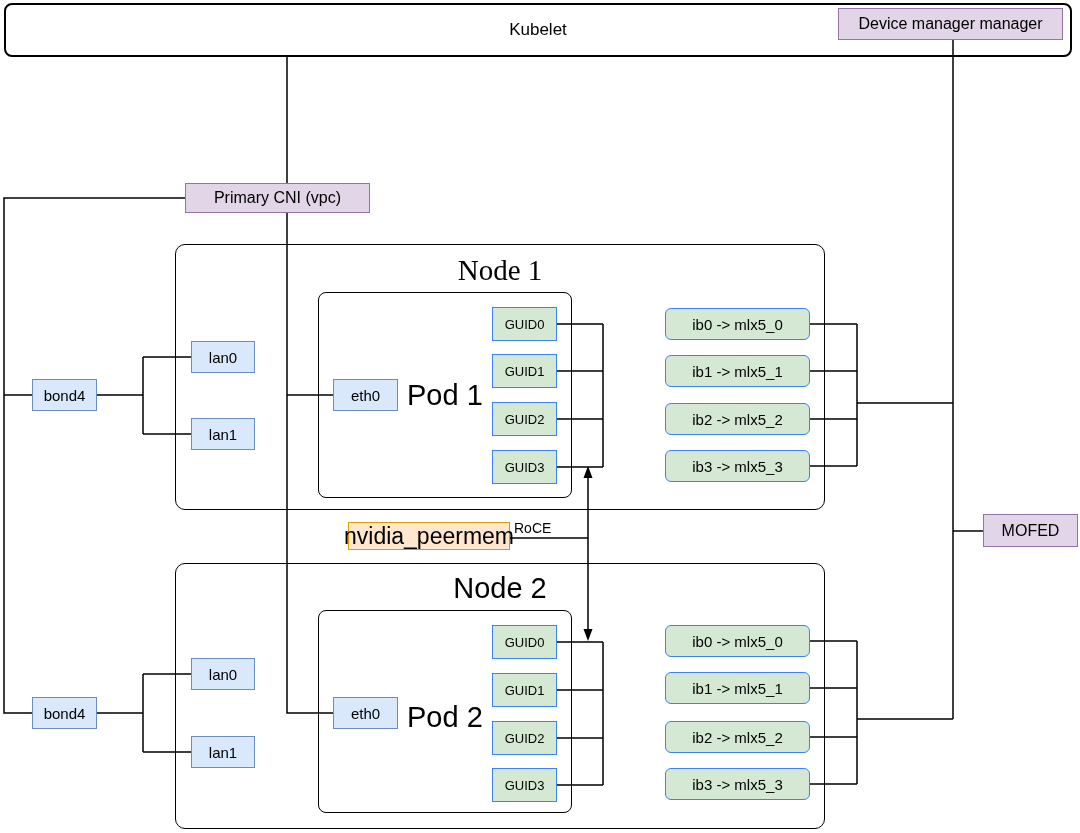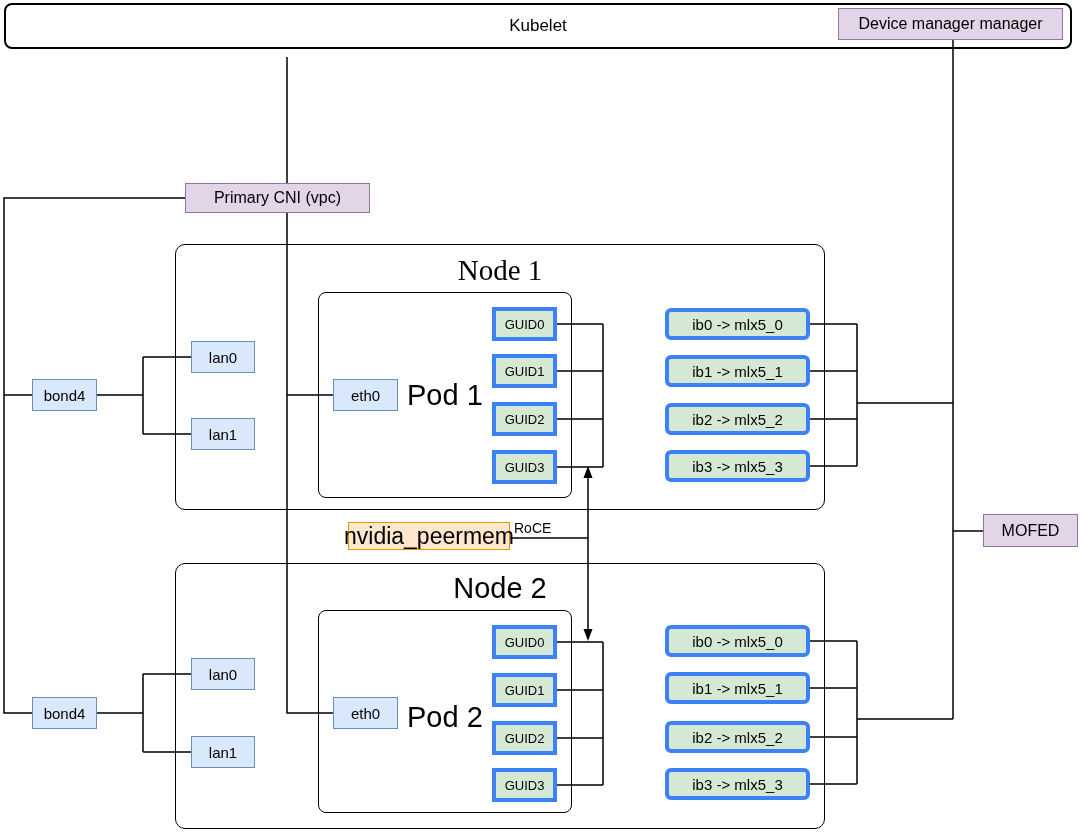--- a/index.html
+++ b/index.html
@@ -18,36 +18,36 @@
   }
   
   svg.wires { position:absolute; left:0; top:0; z-index:1; }
   
   .box {
     position:absolute; display:flex; align-items:center; justify-content:center;
     box-sizing:border-box; z-index:2; white-space:nowrap;
   }
   .purple { background:#E1D5E7; border:1px solid #9673A6; font-size:16px; }
   .blue   { background:#DAE8FC; border:1px solid #6C8EBF; font-size:15px; }
-  .green  { background:#D5E8D4; border:4px solid #3b82f6; }
+  .green  { background:#D5E8D4; border:1px solid #3b82f6; }
   .guid   { font-size:13px; }
   .ib     { font-size:15px;border-radius:6px; }
   .orange { background:#FFE6CC; border:1px solid #D79B00; font-size:23px; }
   .node-title {
     position:absolute; text-align:center; font-size:29px; z-index:2;
   }
   .pod-title { position:absolute; font-size:29px; z-index:2; }
   .roce-label { position:absolute; font-size:14px; z-index:2; }
 </style>
 </head>
 <body>
 
 <div class="canvas">
 
-  <div class="bigbox kubelet-bar" style="left:4px;top:3px;width:1068px;height:46px;">
+  <div class="bigbox kubelet-bar" style="left:4px;top:3px;width:1068px;height:54px;">
     <span>Kubelet</span>
   </div>
 
   <div class="bigbox" style="left:175px;top:244px;width:650px;height:266px;border-width:1.5px;"></div>
   <div class="bigbox" style="left:318px;top:292px;width:254px;height:206px;border-width:1.5px;border-radius:8px;"></div>
 
   <div class="bigbox" style="left:175px;top:563px;width:650px;height:266px;border-width:1.5px;"></div>
   <div class="bigbox" style="left:318px;top:610px;width:254px;height:203px;border-width:1.5px;border-radius:8px;"></div>
 
   <svg class="wires" width="1080" height="833">

